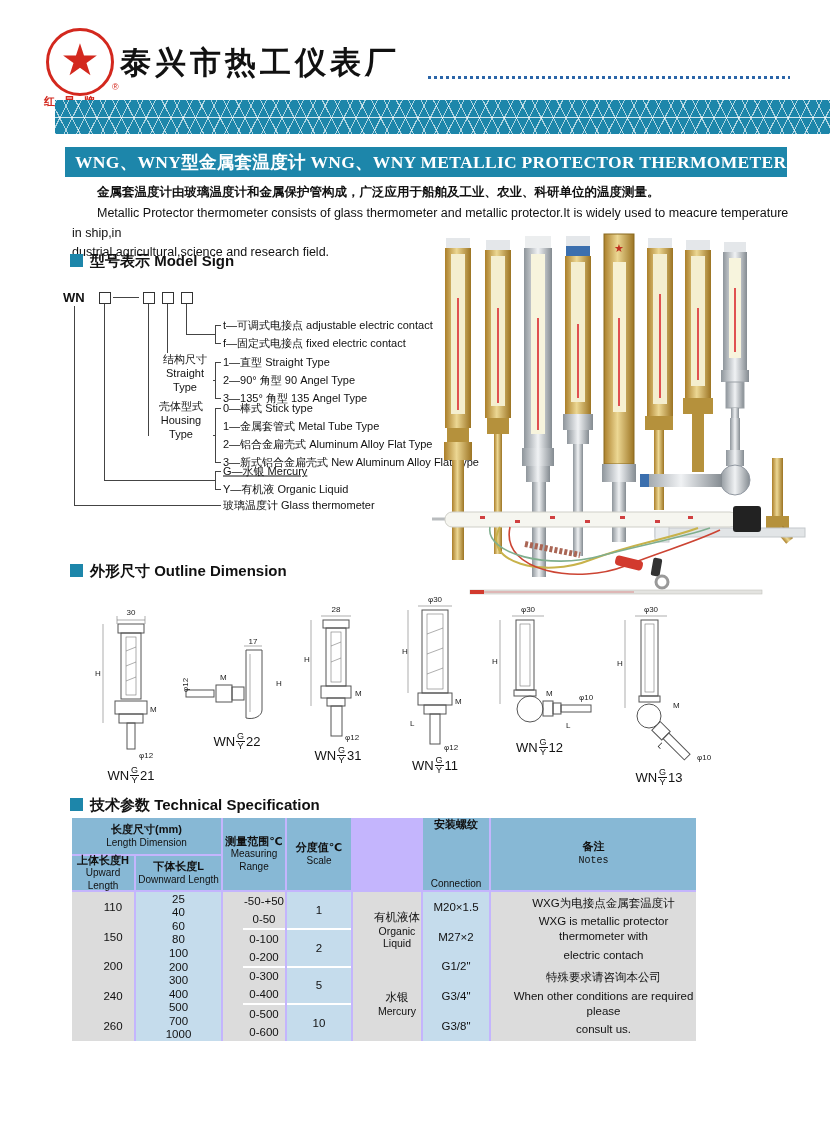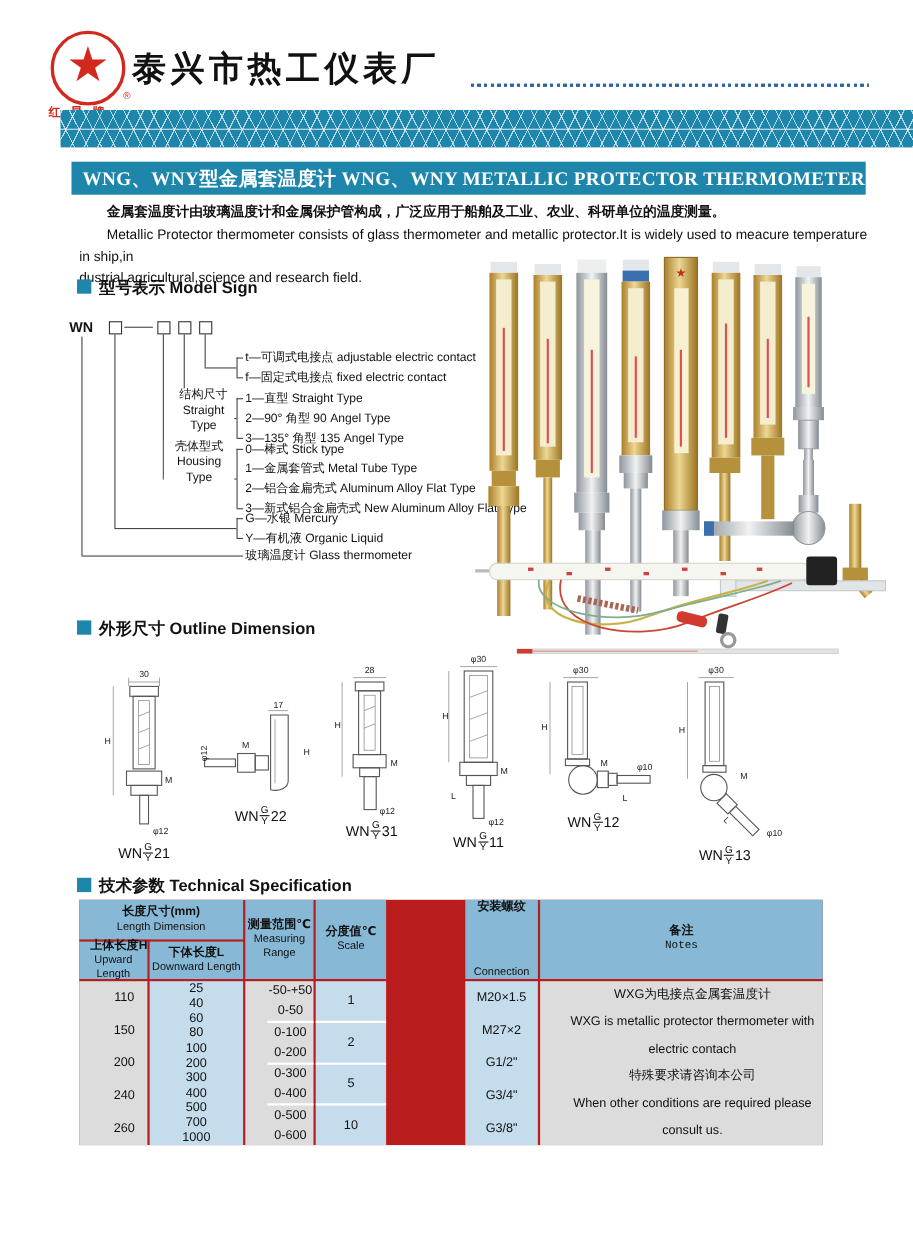--- a/index.html
+++ b/index.html
@@ -50,23 +50,23 @@
   .fig .thin{stroke:#777;stroke-width:.6;fill:none;}
   .fig text{font-size:8px;fill:#222;stroke:none;font-family:"Liberation Sans",sans-serif;}
   .fig-label{font-size:13px;color:#111;margin-top:2px;display:inline-flex;align-items:center;white-space:nowrap;}
   .frac{display:inline-flex;flex-direction:column;font-size:9px;line-height:1;margin:0 1px;vertical-align:middle;}
   .frac span:first-child{border-bottom:1px solid #111;padding:0 1px;}
 
   
   #photo{position:absolute;left:430px;top:228px;width:400px;height:372px;}
 
   
-  #spec-table{position:absolute;left:72px;top:818px;width:676px;display:grid;
+  #spec-table{position:absolute;left:72px;top:818px;width:624px;display:grid;
       grid-template-columns:62px 85px 62px 64px 68px 66px 1fr;
-      grid-template-rows:36px 34px 149px;gap:2px;background:#b91c1c;font-size:11px;}
+      grid-template-rows:36px 34px 149px;gap:2px;background:#c4b5fd;font-size:11px;}
   #spec-table .hcell{background:#87b8d5;display:flex;flex-direction:column;align-items:center;justify-content:center;text-align:center;line-height:1.25;}
   #spec-table .hcell .zh{font-weight:bold;font-size:11px;}
   #spec-table .hcell .en{font-size:10px;}
   .bcol{display:flex;flex-direction:column;}
   .gray{background:#dcdcdc;padding-left:20px;} .blue{background:#c5dcec;}
   .bcol .cell{flex:1;display:flex;align-items:center;justify-content:center;text-align:center;font-size:11.5px;}
   .group{flex:1;display:flex;flex-direction:column;border-bottom:2px solid #fff;}
   .group:last-child{border-bottom:none;}
   .notes-cell{line-height:1.3;font-size:11px;}
 </style>
@@ -137,21 +137,21 @@
     </div>
     <div class="tree-item" style="left:160px;top:118px;">0—棒式 Stick type</div>
     <div class="tree-item" style="left:160px;top:136px;">1—金属套管式 Metal Tube Type</div>
     <div class="tree-item" style="left:160px;top:154px;">2—铝合金扁壳式 Aluminum Alloy Flat Type</div>
     <div class="tree-item" style="left:160px;top:172px;">3—新式铝合金扁壳式 New Aluminum Alloy Flat Type</div>
 
     <div class="hline" style="left:41px;top:190px;width:111px;"></div>
     <div class="vline" style="left:152px;top:181px;height:18px;"></div>
     <div class="hline" style="left:152px;top:181px;width:6px;"></div>
     <div class="hline" style="left:152px;top:199px;width:6px;"></div>
-    <div class="tree-item" style="left:160px;top:181px;">G—水银 Mercury</div>
+    <div class="tree-item" style="left:160px;top:181px;text-decoration:underline;">G—水银 Mercury</div>
     <div class="tree-item" style="left:160px;top:199px;">Y—有机液 Organic Liquid</div>
 
     <div class="hline" style="left:11px;top:215px;width:147px;"></div>
     <div class="tree-item" style="left:160px;top:215px;">玻璃温度计 Glass thermometer</div>
   </div>
 
   <svg id="photo" viewBox="0 0 400 372">
     <defs>
       <linearGradient id="gold" x1="0" y1="0" x2="1" y2="0">
           <stop offset="0" stop-color="#ab7f2a"></stop>
@@ -465,21 +465,21 @@
     </div>
     <div class="hcell" style="grid-column:6;grid-row:1/3;justify-content:space-between;">
       <div class="zh">安装螺纹</div>
         <div class="en">Connection</div>
     </div>
     <div class="hcell" style="grid-column:7;grid-row:1/3;font-family:Liberation Mono, monospace;">
       <div class="zh">备注</div>
         <div class="en">Notes</div>
     </div>
 
-    <div class="hcell" style="grid-column:1;grid-row:2;align-items:flex-end;">
+    <div class="hcell" style="grid-column:1;grid-row:2;">
       <div class="zh">上体长度H</div>
         <div class="en">Upward Length</div>
     </div>
     <div class="hcell" style="grid-column:2;grid-row:2;">
       <div class="zh">下体长度L</div>
         <div class="en">Downward Length</div>
     </div>
 
     <div class="bcol gray" style="grid-column:1;grid-row:3;">
       <div class="cell">110</div>
@@ -526,20 +526,30 @@
       <div class="group">
           <div class="cell">2</div>
         </div>
       <div class="group">
           <div class="cell">5</div>
         </div>
       <div class="group">
           <div class="cell">10</div>
         </div>
     </div>
+    <div class="bcol gray" style="grid-column:5;grid-row:3;">
+      <div class="cell" style="flex-direction:column;">
+        <div>有机液体</div>
+          <div style="font-size:10.5px;">Organic Liquid</div>
+      </div>
+      <div class="cell" style="flex-direction:column;">
+        <div>水银</div>
+          <div style="font-size:10.5px;">Mercury</div>
+      </div>
+    </div>
     <div class="bcol blue" style="grid-column:6;grid-row:3;">
       <div class="cell">M20×1.5</div>
         <div class="cell">M27×2</div>
       <div class="cell">G1/2"</div>
         <div class="cell">G3/4"</div>
       <div class="cell">G3/8"</div>
     </div>
     <div class="bcol gray" style="grid-column:7;grid-row:3;">
       <div class="cell notes-cell">WXG为电接点金属套温度计</div>
         <div class="cell notes-cell">WXG is metallic protector thermometer with</div>

